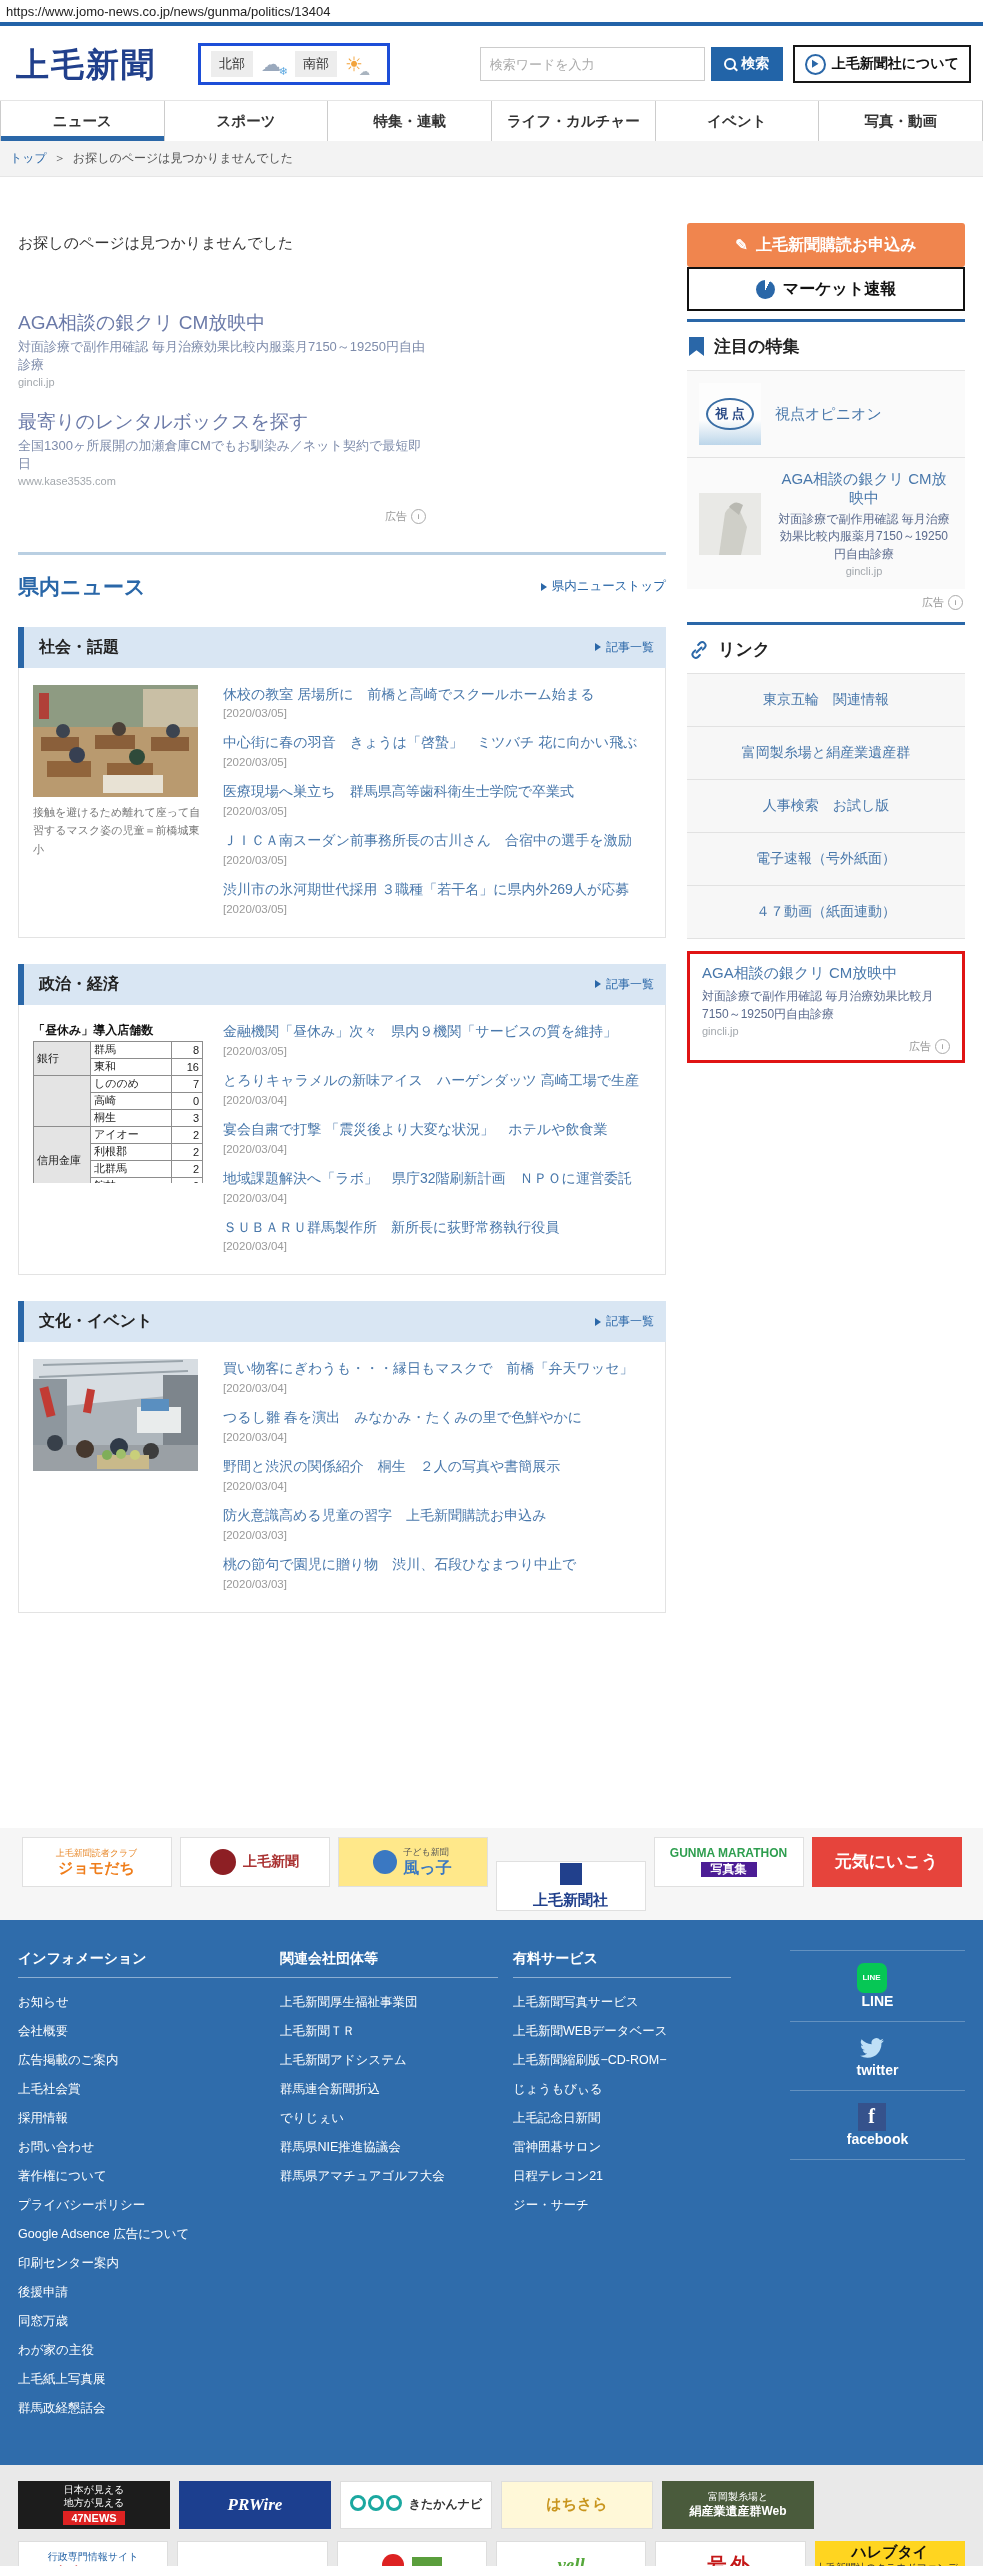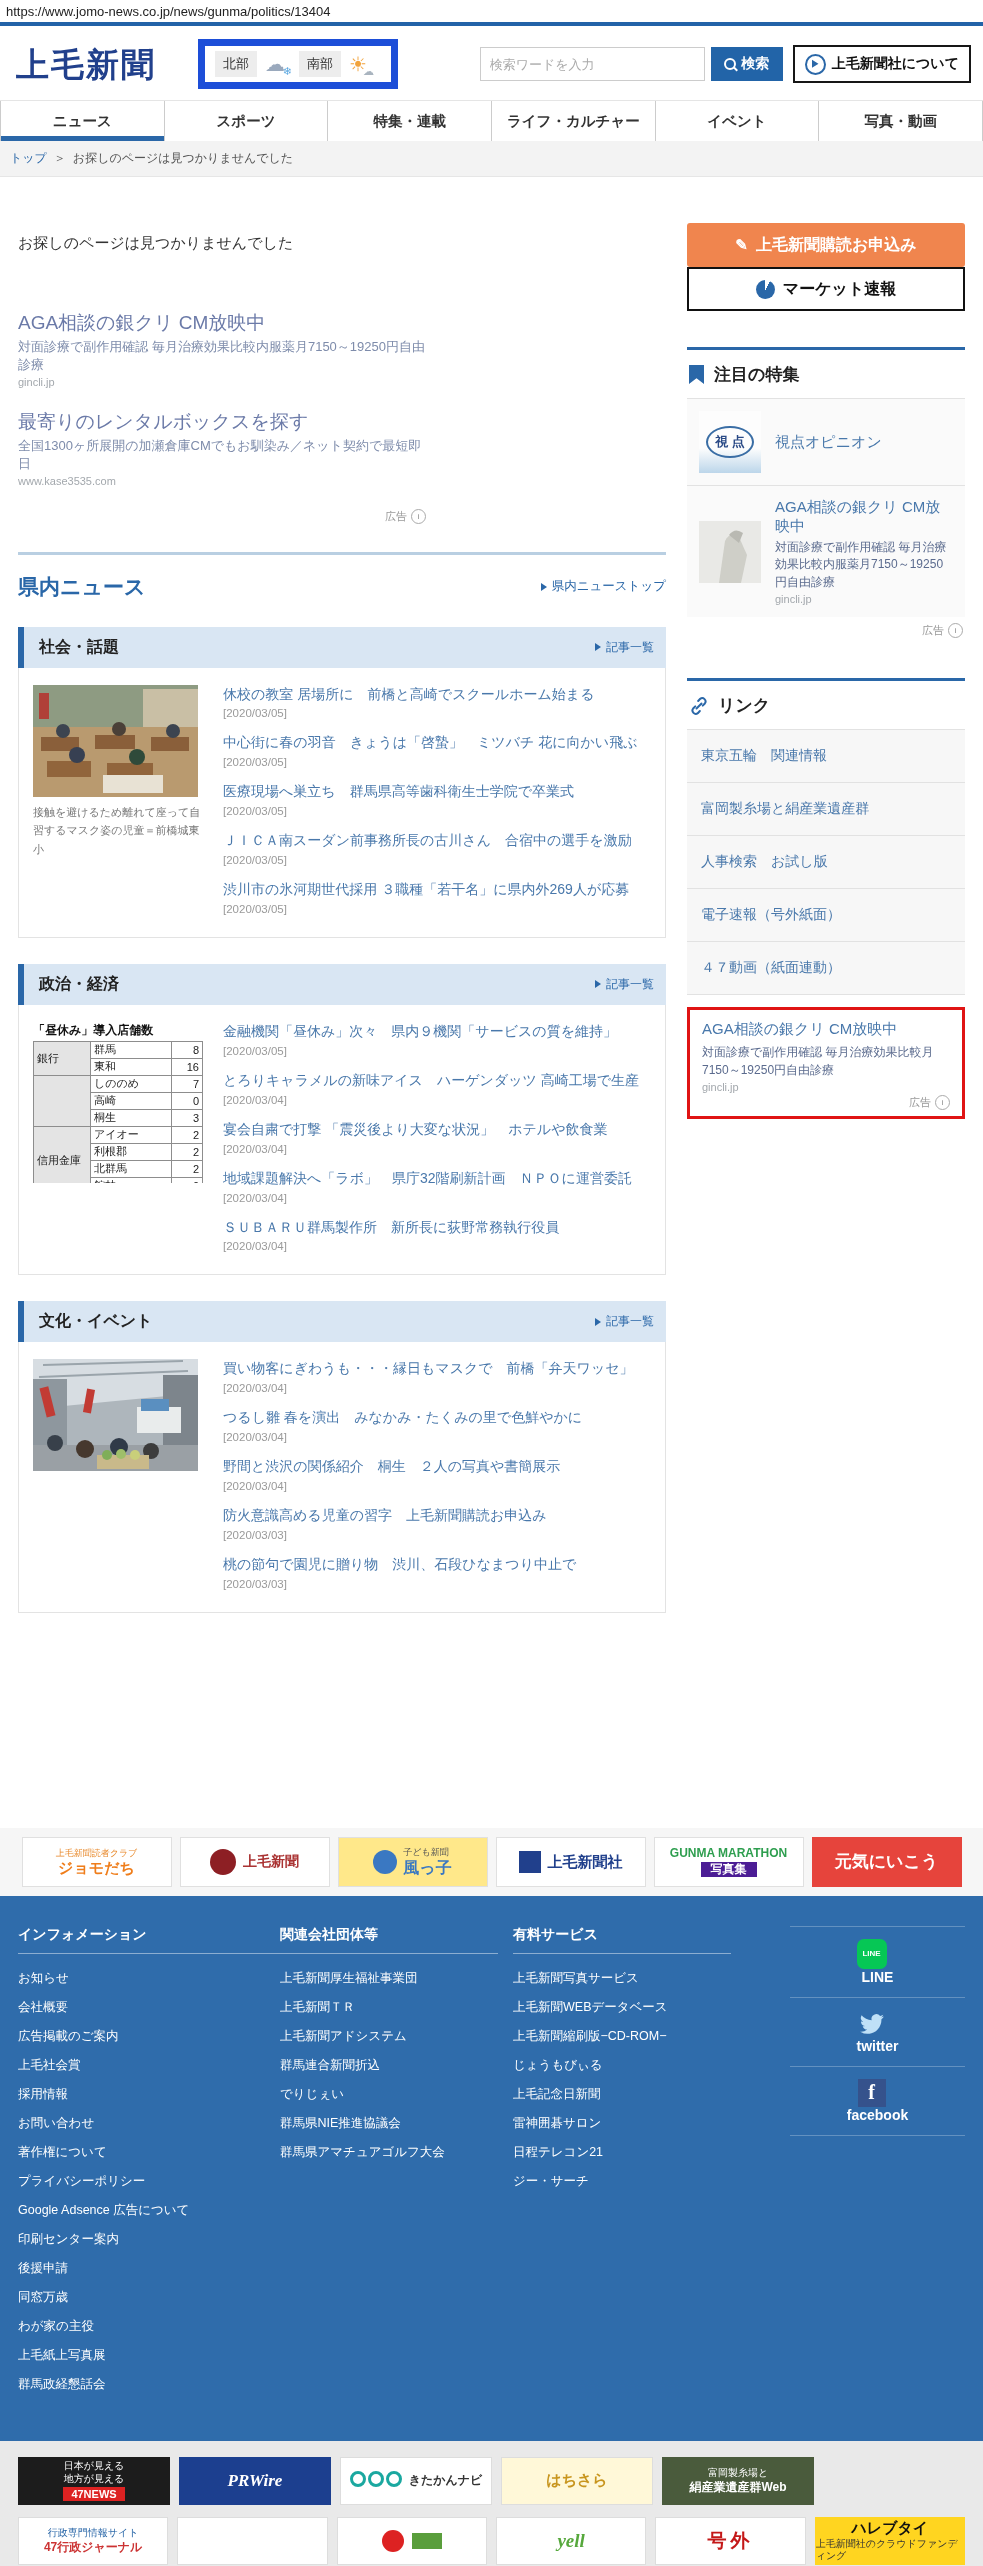--- a/index.html
+++ b/index.html
@@ -3,21 +3,21 @@
 <meta charset="utf-8">
 <style>
   html,body{margin:0;padding:0;background:#fff;}
   body{width:983px;font-family:"Liberation Sans","DejaVu Sans",sans-serif;color:#333;}
   a{text-decoration:none;cursor:pointer;}
   
   .url-bar{font-size:13px;color:#222;padding:4px 6px 3px;background:#fff;}
   .top-line{height:4px;background:#2263a8;}
   .site-header{display:flex;align-items:center;padding:12px 12px 10px 16px;height:52px;}
   .logo{font-size:33px;font-weight:bold;color:#21408c;letter-spacing:2px;line-height:1;}
-  .weather{display:flex;align-items:center;border:7px solid #1d4ed8;padding:5px 10px;margin-left:42px;background:#fff;}
+  .weather{display:flex;align-items:center;border:3px solid #1d4ed8;padding:5px 10px;margin-left:42px;background:#fff;}
   .w-chip{background:#ededed;color:#333;font-size:13px;padding:4px 8px;}
   .w-ic{font-size:20px;line-height:1;margin:0 14px 0 8px;position:relative;color:#9aa9bd;}
   .w-ic .sub{position:absolute;font-size:11px;right:-7px;bottom:-3px;}
   .w-ic.snowy .sub{color:#5aa7e0;}
   .w-ic.sunny{color:#f2a33c;}
   .w-ic.sunny .sub{color:#a9b4bf;}
   .spacer{flex:1;}
   .search-input{width:205px;height:32px;border:1px solid #ccc;background:#fff;font-size:13px;padding:0 9px;color:#333;}
   .search-input::placeholder{color:#aaa;}
   .search-btn{height:34px;width:72px;background:#2264a8;color:#fff;border:none;font-size:14px;font-weight:bold;margin-left:6px;display:inline-flex;align-items:center;justify-content:center;cursor:pointer;}
@@ -71,21 +71,21 @@
   .ptable{border-collapse:collapse;font-size:11px;color:#222;}
   .ptable td{border:1px solid #8d8d8d;padding:0 3px;height:16px;background:#fff;}
   .ptable td.grp{background:#e4e4e4;width:50px;}
   .ptable td.nm{width:74px;}
   .ptable td.cnt{width:24px;text-align:right;}
   
   .sub-btn{margin-top:46px;height:44px;background:#f0854e;border:none;border-radius:3px;color:#fff;font-size:16px;font-weight:bold;width:100%;display:flex;align-items:center;justify-content:center;cursor:pointer;}
   .sub-btn .pen{margin-right:8px;font-size:15px;}
   .mkt-btn{margin-top:0;height:44px;background:#fff;border:2px solid #111;color:#111;font-size:16px;font-weight:bold;width:100%;display:flex;align-items:center;justify-content:center;cursor:pointer;}
   .pie{width:19px;height:19px;border-radius:50%;background:conic-gradient(#fff 0 28deg,#2a67a8 28deg 360deg);margin-right:8px;}
-  .side-box{margin-top:36px;border-top:3px solid #2a67a8;}
+  .side-box{margin-top:8px;border-top:3px solid #2a67a8;text-align:center;}
   .side-box .sb-head{display:flex;align-items:center;padding:13px 2px 12px;}
   .sb-head .st{font-size:17px;font-weight:bold;color:#222;}
   .bkm{width:15px;height:19px;background:#2a67a8;clip-path:polygon(0 0,100% 0,100% 100%,50% 70%,0 100%);margin-right:10px;}
   .f-item{display:flex;align-items:center;background:#fafafa;border-top:1px solid #e2e2e2;padding:12px;}
   .f-item:last-child{border-bottom:1px solid #e2e2e2;}
   .f-thumb{width:62px;height:62px;flex:none;margin-right:14px;}
   .f-label{color:#4978ab;font-size:15px;}
   .f-ad-txt .f-label{display:block;}
   .f-ad-txt .fd{font-size:12px;color:#5b6b8e;line-height:1.45;margin-top:3px;}
   .f-ad-txt .fu{font-size:11px;color:#a3a8ad;margin-top:2px;}
@@ -103,21 +103,21 @@
   .mb .s2{font-size:15px;font-weight:bold;line-height:1.1;}
   .mb1 .s1{color:#e88a2d;}
   .mb1 .s2{color:#ef7d1a;}
   .mb2{flex-direction:row;gap:7px;}
   .mb2 .logo-dot{width:26px;height:26px;border-radius:50%;background:#8d1f24;}
   .mb2 .s2{color:#a33;font-size:14px;}
   .mb3{background:#ffe88a;flex-direction:row;gap:6px;}
   .mb3 .circ{width:24px;height:24px;border-radius:50%;background:#3a78c2;}
   .mb3 .s1{color:#555;}
   .mb3 .s2{color:#3a78c2;font-size:16px;}
-  .mb4{flex-direction:row;gap:7px;}
+  .mb4{flex-direction:column;gap:7px;margin-top:24px;}
   .mb4 .emb{width:22px;height:22px;background:#21408c;}
   .mb4 .s2{color:#21408c;}
   .mb5 .s1{color:#2e9e4f;font-size:12px;font-weight:bold;}
   .mb5 .s2{color:#fff;background:#4c1d95;font-size:12px;padding:1px 10px;margin-top:2px;}
   .mb6{background:#e6443c;border-color:#e6443c;}
   .mb6 .s2{color:#fff;font-size:17px;}
   
   .footer-blue{background:#2f6cab;margin-top:0;padding:30px 18px 42px;display:flex;}
   .f-col{flex:none;}
   .f-col h4{color:#fff;font-size:14px;font-weight:bold;margin:0 0 10px;padding-bottom:9px;border-bottom:1px solid rgba(255,255,255,.45);}

